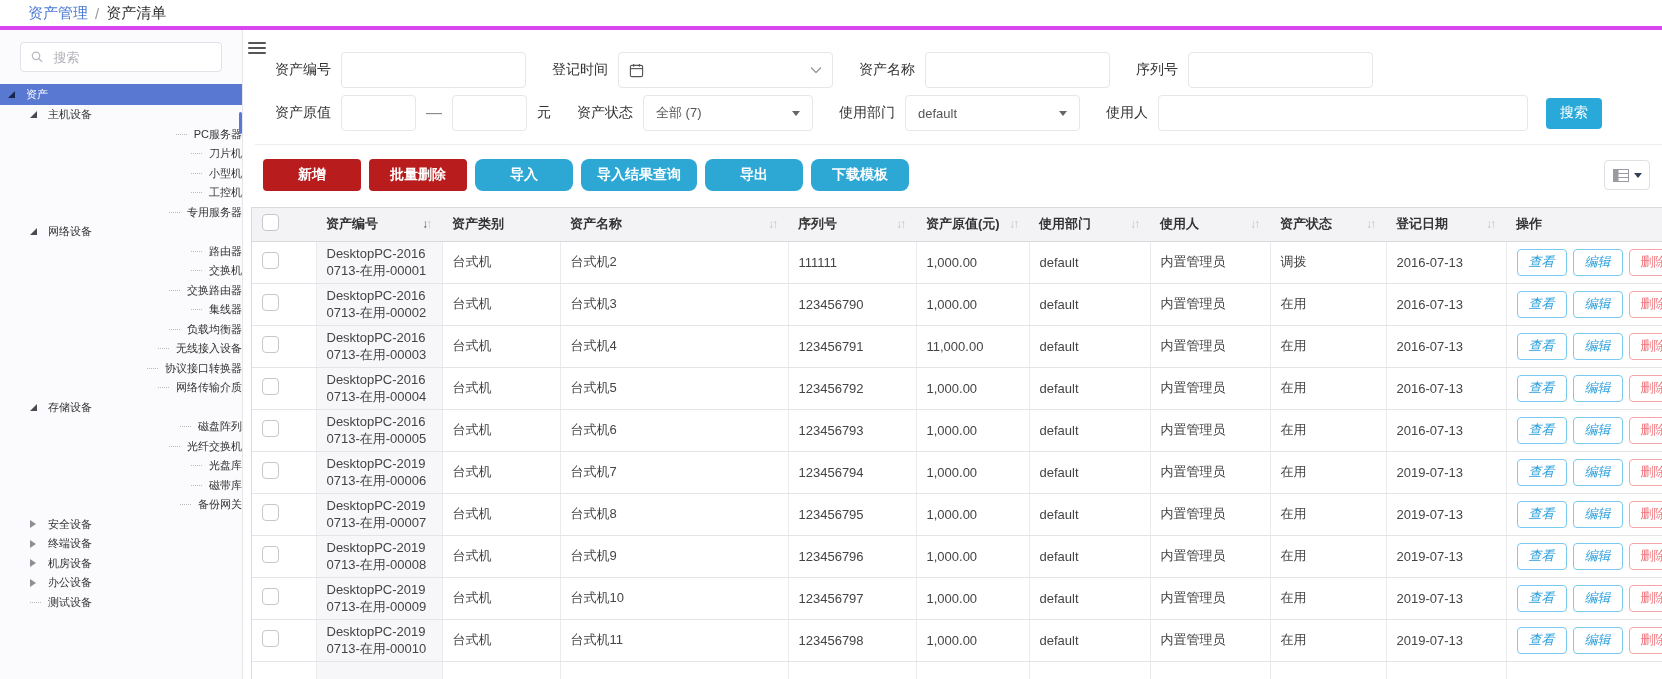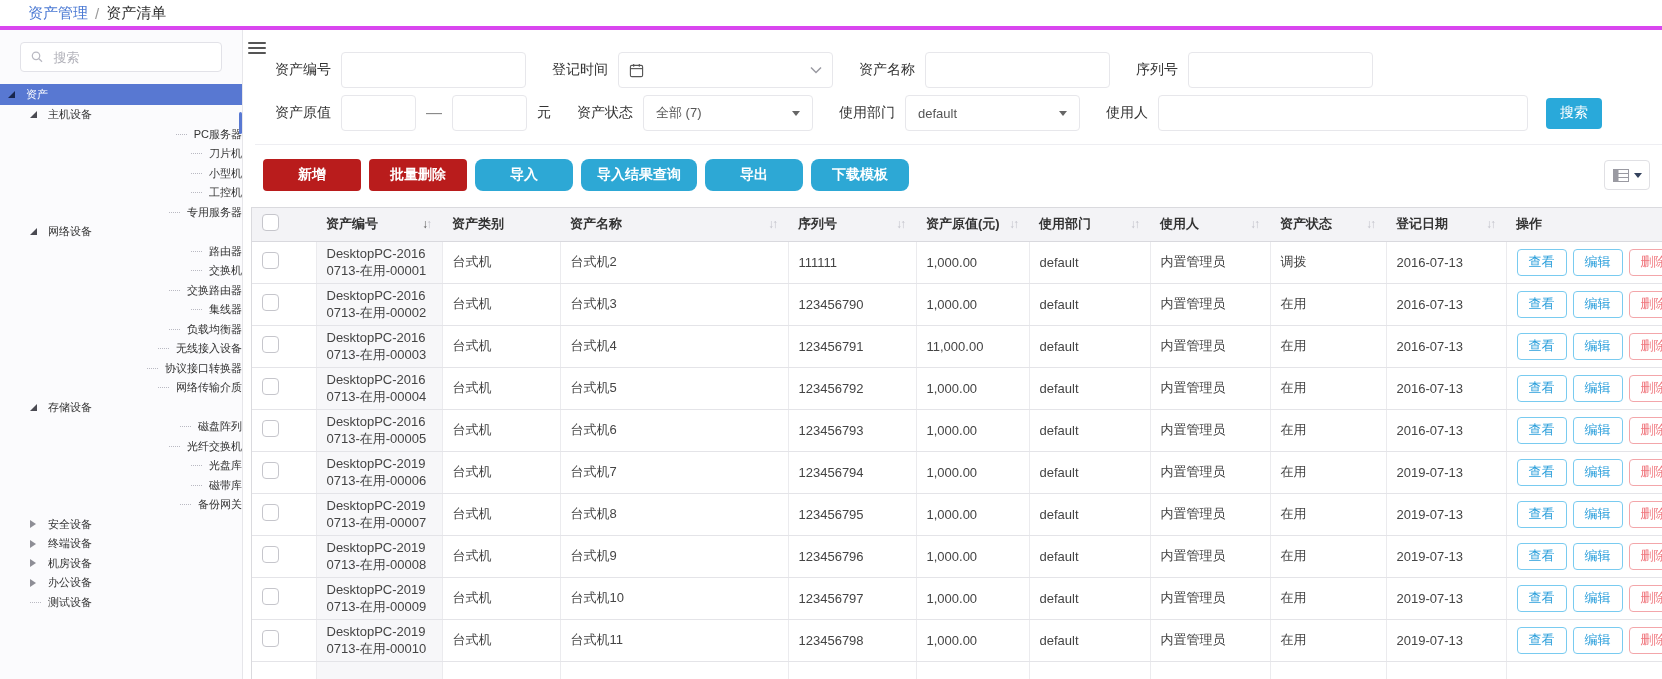--- a/index.html
+++ b/index.html
@@ -76,21 +76,21 @@
     padding:0 10px; border-bottom:1px solid #d9d9de; }
   .th-inner { display:flex; align-items:center; justify-content:space-between; }
   .sort { font-size:12px; color:#c3c3cb; letter-spacing:-2px; padding-right:2px; font-weight:400; }
   .sort .active { color:#555; }
   tbody td { height:42px; border-bottom:1px solid #e4e4e8; border-right:1px solid #ebebee;
     font-size:13px; color:#444; padding:0 10px; background:#fff; vertical-align:middle; }
   tbody td.c1 { background:#f7f7f9; }
   .asset-line { display:block; line-height:17px; }
   .cb { width:17px; height:17px; border:1px solid #c6c6cc; border-radius:4px; background:#fff; display:inline-block; cursor:pointer; }
   .act { height:27px; padding:0 11px; background:#fff; border-radius:4px; font-size:13px; margin-right:6px; cursor:pointer; }
-  .act.view, .act.edit { border:1px solid #79cbf0; color:#2b9fdb; }
+  .act.view, .act.edit { border:1px solid #79cbf0; color:#2b9fdb;font-style:italic; }
   .act.del { border:1px solid #f3a6aa; color:#f0777e; }
 </style>
 </head>
 <body>
 
 <div class="topbar">
   <span class="crumb-link">资产管理</span>
   <span class="crumb-sep">/</span>
   <span class="crumb-cur">资产清单</span>
 </div>

